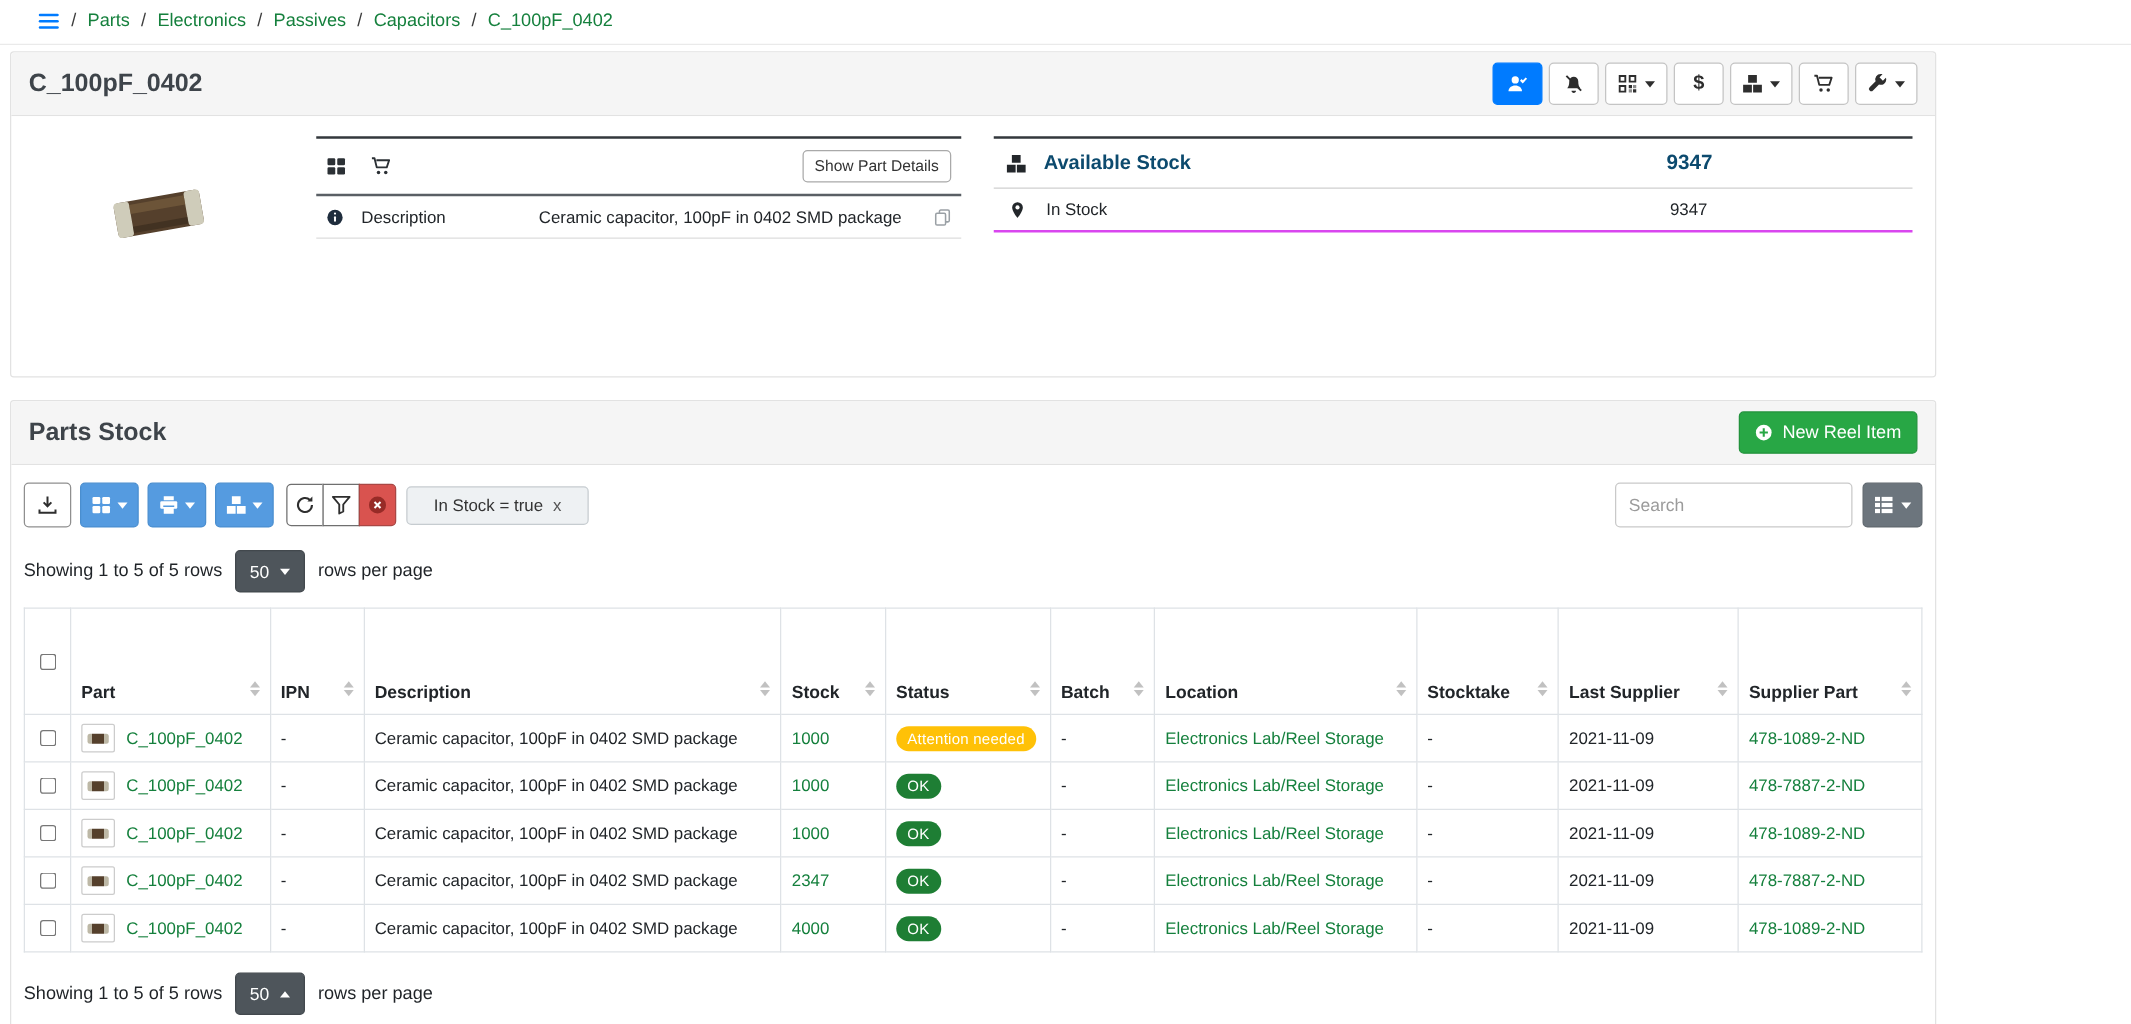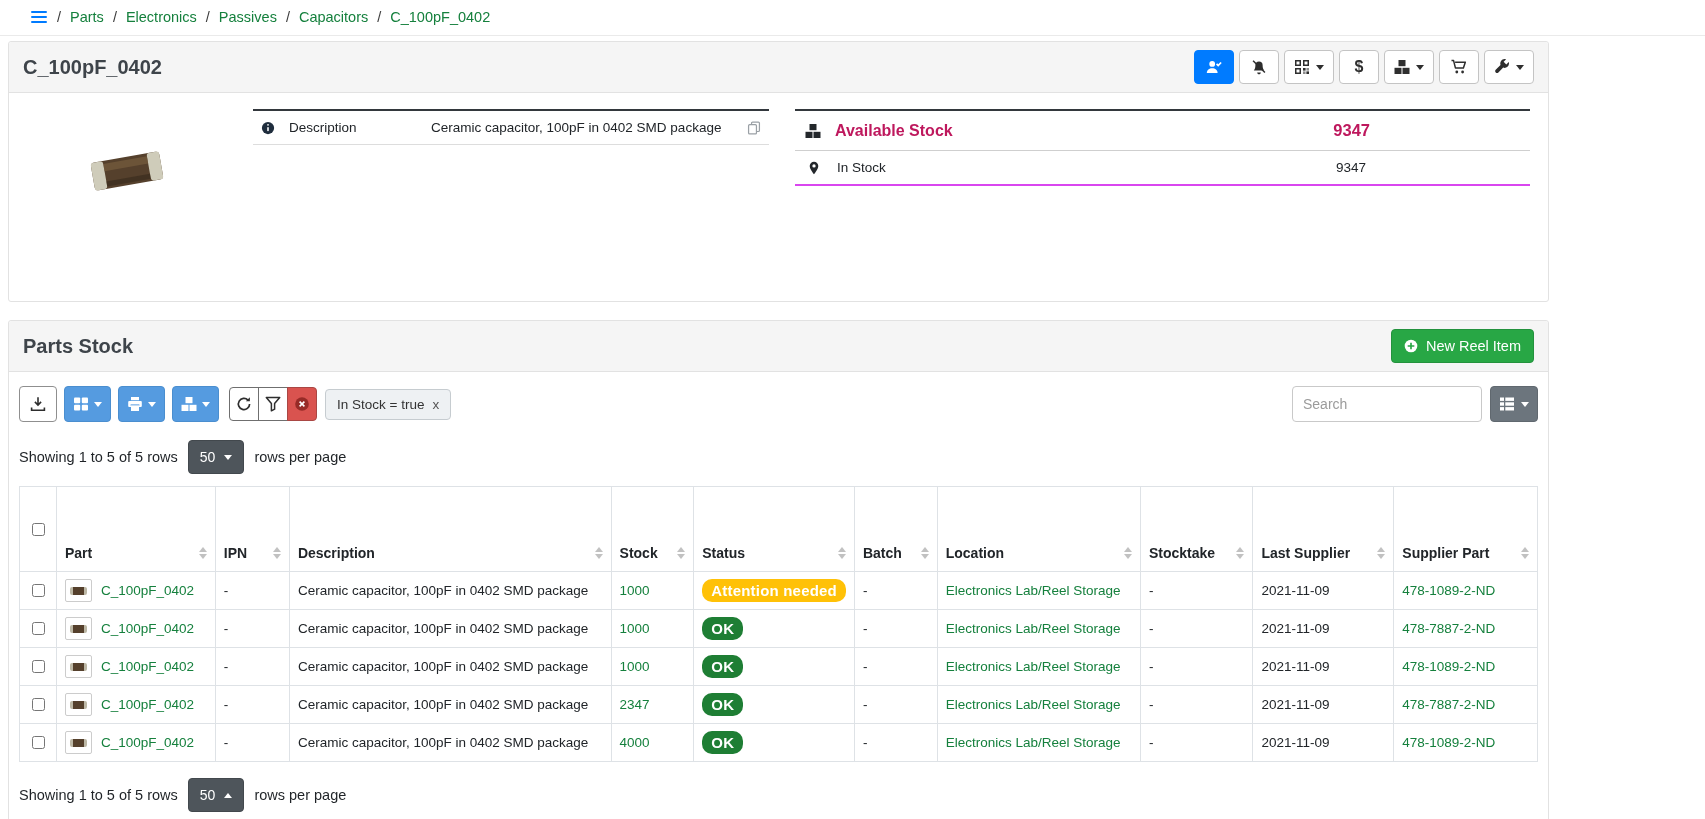--- a/index.html
+++ b/index.html
@@ -50,71 +50,71 @@
   .details-head { display:flex; align-items:center; gap:20px; padding:9px 8px; border-bottom:2px solid #5a5f65; color:#2b3035; }
   .btn-outline { margin-left:auto; background:#fff; border:1px solid #a9a9a9; border-radius:4px;
                  font-size:12.5px; padding:5px 9px; color:#333; }
   .details-row { display:flex; align-items:center; gap:14px; padding:9px 8px; border-bottom:1px solid #ddd; font-size:13.5px; }
   .dlabel { width:128px; }
   .dvalue { flex:1; }
   .copy { color:#9aa0a5; margin-left:auto; }
 
   .stock-card { flex:1; border-top:2px solid #33383d; }
   .stock-head { display:flex; align-items:center; gap:14px; padding:10px 10px; border-bottom:1px solid #cfcfcf;
-                font-size:16px; font-weight:700; color:#be185d; }
+                font-size:16px; font-weight:700; color:#0c4a6e; }
   .svalue { margin-left:auto; padding-right:150px; font-size:16.5px; font-weight:700; }
   .stock-row { display:flex; align-items:center; gap:16px; padding:9px 12px; border-bottom:2px solid #d946ef; font-size:13.5px; }
   .srow-value { margin-left:auto; padding-right:152px; }
 
   
   .btn-green { display:inline-flex; align-items:center; gap:8px; background:#28a745; color:#fff;
                border:1px solid #23923d; border-radius:4px; padding:8px 12px; font-size:14.5px; }
   .table-toolbar { display:flex; align-items:center; padding:14px 10px 2px; }
   .btn-white { height:36px; min-width:38px; background:#fff; border:1px solid #8f8f8f; border-radius:4px;
                display:inline-flex; align-items:center; justify-content:center; color:#2e2e2e; }
   .btn-blue { height:36px; min-width:47px; background:#559be0; border:1px solid #4a8ecf; border-radius:4px;
               color:#fff; display:inline-flex; align-items:center; justify-content:center; gap:5px; margin-left:7px; }
   .filter-group { display:inline-flex; margin-left:10px; }
   .fbtn { height:34px; min-width:30px; border:1px solid #6f6f6f; background:#fff; color:#2e2e2e;
           display:inline-flex; align-items:center; justify-content:center; padding:0 6px; }
   .filter-group .fbtn:first-child { border-radius:4px 0 0 4px; }
   .filter-group .fbtn + .fbtn { margin-left:-1px; }
   .filter-group .fbtn:last-child { border-radius:0 4px 4px 0; }
   .fbtn.red { background:#d9534f; border-color:#a94744; color:#fff; }
   .filter-chip { margin-left:8px; display:inline-flex; align-items:center; gap:8px; background:#eef1f3;
-                 border:1px solid #c6ccd0; border-radius:4px; padding:7px 11px; font-size:13.5px; color:#333; }
+                 border:1px solid #c6ccd0; border-radius:4px; padding:7px 21px; font-size:13.5px; color:#333; }
   .chip-x { cursor:pointer; color:#555; }
   .spacer { flex:1; }
   .search { width:190px; height:36px; border:1px solid #c9c9c9; border-radius:4px; padding:0 10px;
             font-size:14px; color:#333; outline:none; }
   .search::placeholder { color:#9b9b9b; }
   .btn-gray { height:36px; min-width:48px; margin-left:8px; background:#6c757d; border:1px solid #60686f;
               border-radius:4px; color:#fff; display:inline-flex; align-items:center; justify-content:center; gap:6px; }
 
   .showing-row { display:flex; align-items:center; gap:10px; padding:16px 10px 12px; font-size:14.5px; color:#1f2327; }
   .showing-row.footer-row { padding:16px 10px 18px; }
   .rpp-btn { display:inline-flex; align-items:center; gap:9px; background:#4e555b; border:1px solid #42484d;
              color:#fff; border-radius:4px; padding:8px 11px; font-size:14px; }
 
   .table-wrap { padding:0 10px; }
   table { width:100%; border-collapse:collapse; }
   th, td { border:1px solid #dee2e6; }
   th { padding:10px 8px; font-size:14px; text-align:left; background:#fff; }
   td { padding:7px 8px; font-size:13.5px; background:#fff; }
-  .th-inner { display:flex; align-items:center; gap:6px;margin-top:48px; }
+  .th-inner { display:flex; gap:6px;margin-top:48px; }
   .sort { margin-left:auto; display:inline-flex; flex-direction:column; gap:2px; opacity:.45; }
   .sort::before { content:""; width:0; height:0; border-left:4px solid transparent; border-right:4px solid transparent; border-bottom:5px solid #777; }
   .sort::after  { content:""; width:0; height:0; border-left:4px solid transparent; border-right:4px solid transparent; border-top:5px solid #777; }
   .c-check { width:30px; text-align:center; }
   .part-cell { display:flex; align-items:center; gap:9px; }
   .thumb { width:27px; height:23px; border:1px solid #ccc; border-radius:2px; background:#fff;
            display:inline-flex; align-items:center; justify-content:center; }
   .thumb::after { content:""; width:17px; height:8px; border-radius:2px;
                   background:linear-gradient(90deg,#bdb8a6 0 20%,#55402c 20% 80%,#bdb8a6 80%); }
-  .status-badge { display:inline-block; color:#fff; font-size:15px; font-weight:700; padding:3px 9px;
+  .status-badge { display:inline-block; color:#fff; font-size:12px; font-weight:400; padding:3px 9px;
                   border-radius:10px; white-space:nowrap; letter-spacing:.2px; }
   .status-badge[data-status="warning"] { background:#ffc107; }
   .status-badge[data-status="ok"] { background:#1e7e34; }
 
   col.w-check{width:30px} col.w-part{width:160px} col.w-ipn{width:76px} col.w-desc{width:342px}
   col.w-stock{width:84px} col.w-status{width:132px} col.w-batch{width:84px} col.w-loc{width:214px}
   col.w-take{width:114px} col.w-upd{width:146px} col.w-sup{width:149px}
 </style>
 </head>
 <body>
@@ -217,20 +217,38 @@
             <rect x="38" y="46" width="94" height="38" rx="5" fill="#55402c"></rect>
             <rect x="38" y="46" width="17" height="38" rx="4" fill="#cfccba"></rect>
             <rect x="115" y="46" width="17" height="38" rx="4" fill="#cfccba"></rect>
             <rect x="55" y="50" width="60" height="10" fill="#7a5f3f" opacity=".65"></rect>
             <rect x="55" y="74" width="60" height="7" fill="#2f2318" opacity=".5"></rect>
           </g>
         </svg>
       </div>
 
       <div class="details-card">
+        <div class="details-head">
+          <span class="ic">
+            <svg viewBox="0 0 16 16" fill="currentColor">
+                <rect x="1" y="1.5" width="6.2" height="5.7" rx="1"></rect>
+                <rect x="8.8" y="1.5" width="6.2" height="5.7" rx="1"></rect>
+                <rect x="1" y="8.8" width="6.2" height="5.7" rx="1"></rect>
+                <rect x="8.8" y="8.8" width="6.2" height="5.7" rx="1"></rect>
+              </svg>
+          </span>
+          <span class="ic">
+            <svg viewBox="0 0 16 16" fill="currentColor">
+                <path d="M.5 1.6h2.1l1.8 7.3h8l1.9-5.7H4.1" fill="none" stroke="currentColor" stroke-width="1.5" stroke-linejoin="round"></path>
+                <circle cx="5.8" cy="13" r="1.4"></circle>
+                <circle cx="11.6" cy="13" r="1.4"></circle>
+              </svg>
+          </span>
+          <button class="btn-outline">Show Part Details</button>
+        </div>
         <div class="details-row">
           <span class="ic ic-sm" style="color:#1f2d3d">
             <svg viewBox="0 0 16 16" fill="currentColor">
                 <circle cx="8" cy="8" r="7"></circle>
                 <rect x="7.1" y="6.8" width="1.8" height="5" rx=".9" fill="#fff"></rect>
                 <circle cx="8" cy="4.4" r="1" fill="#fff"></circle>
               </svg>
           </span>
           <span class="dlabel">Description</span>
           <span class="dvalue">Ceramic capacitor, 100pF in 0402 SMD package</span>

